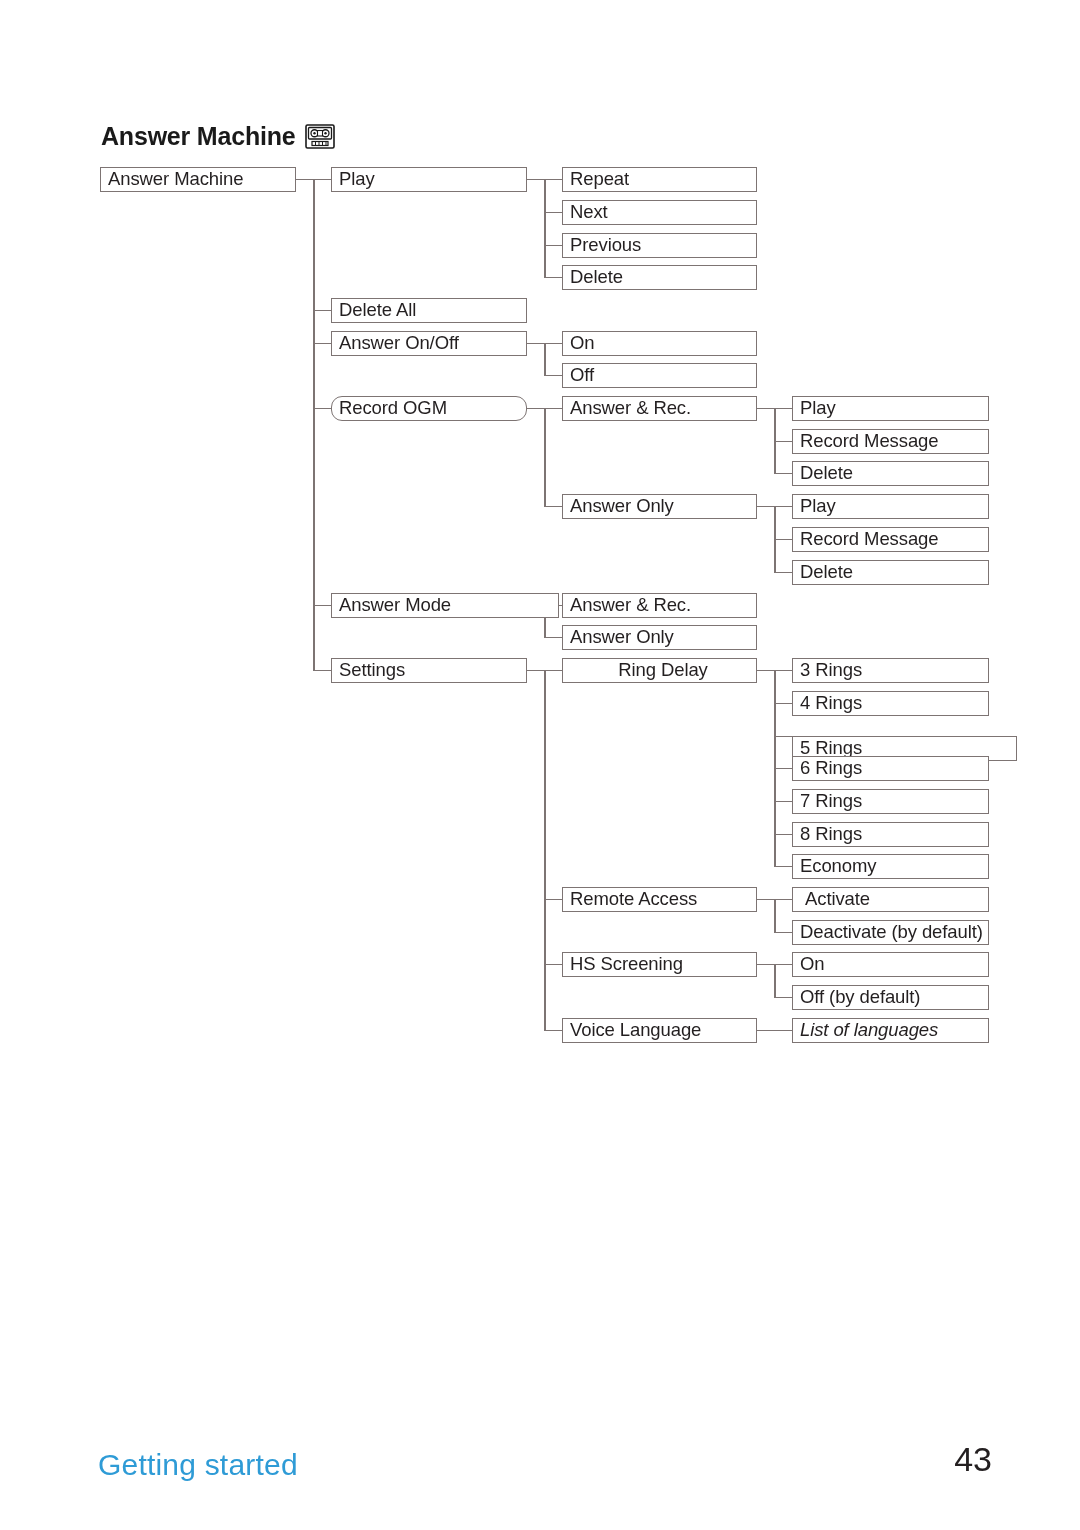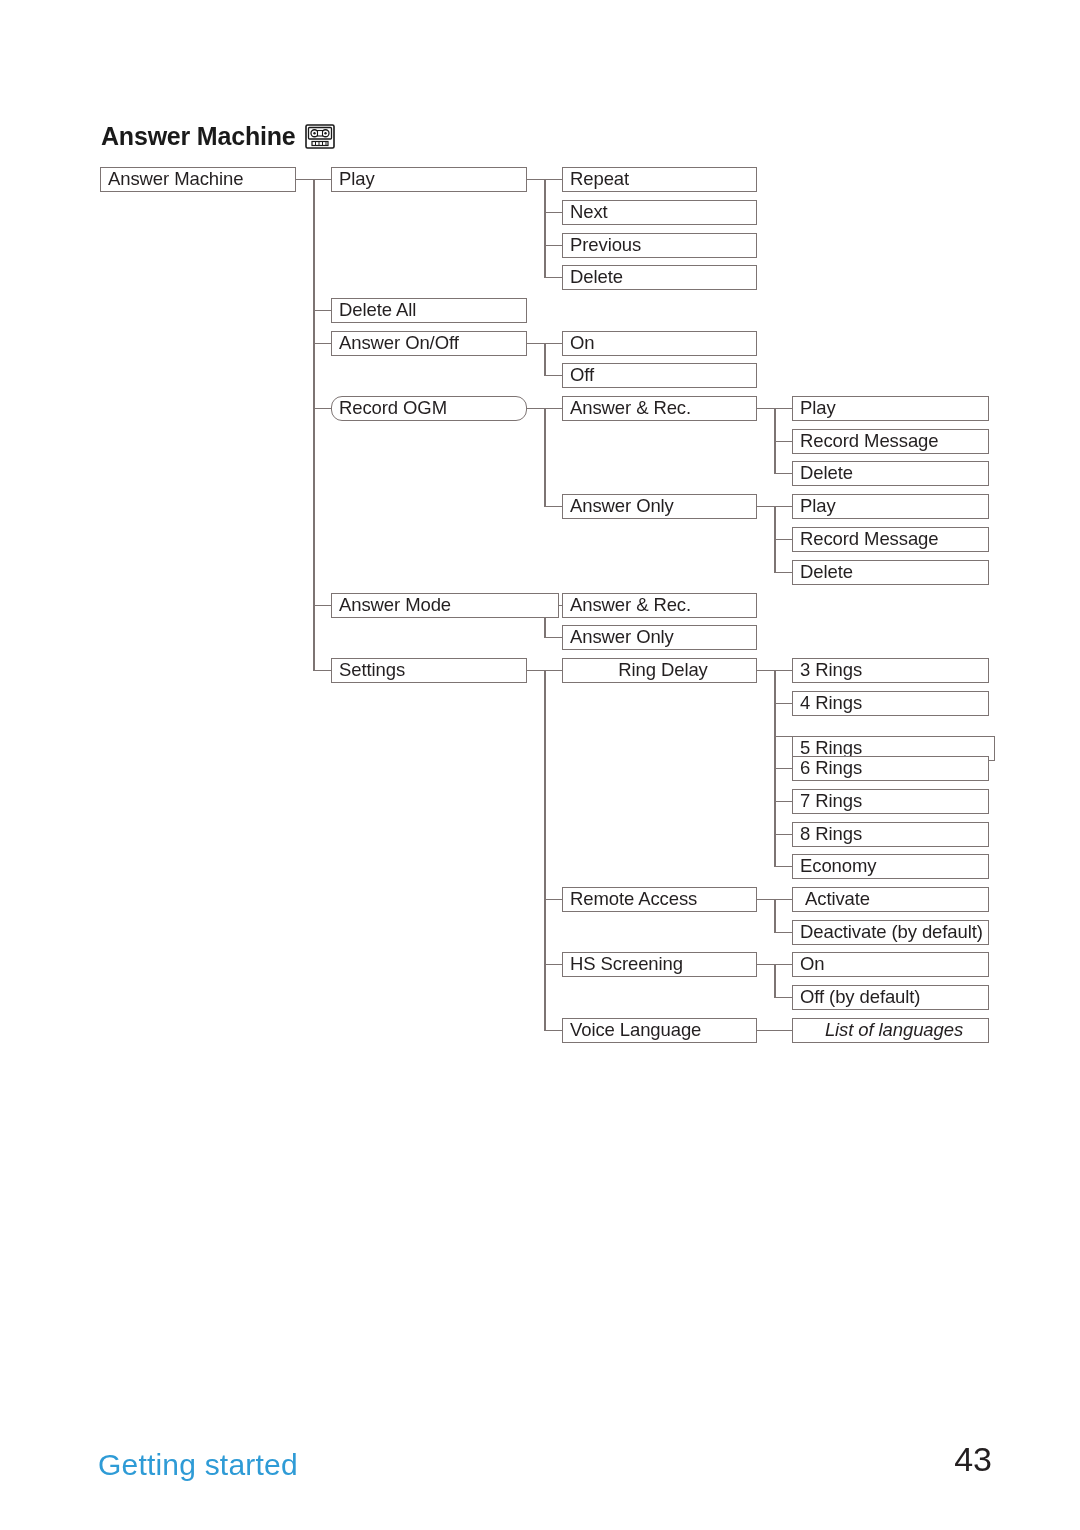--- a/index.html
+++ b/index.html
@@ -65,21 +65,20 @@
     line-height: 22px;
     padding-left: 7px;
     font-size: 18.5px;
     color: #231f20;
     white-space: nowrap;
     overflow: hidden;
     letter-spacing: -0.1px;
   }
   .node.italic {
     font-style: italic;
-    text-align: center;
   }
 
   
   #footer-section {
     position: absolute;
     left: 0;
     top: 1448px;
     width: 1080px;
     height: 60px;
   }
@@ -210,21 +209,21 @@
     <div class="node" style="left: 562px; top: 952px; width: 195px;">HS Screening</div>
     <div class="node" style="left: 562px; top: 1018px; width: 195px;">Voice Language</div>
     <div class="node" style="left: 792px; top: 396px; width: 197px;">Play</div>
     <div class="node" style="left: 792px; top: 429px; width: 197px;">Record Message</div>
     <div class="node" style="left: 792px; top: 461px; width: 197px;">Delete</div>
     <div class="node" style="left: 792px; top: 494px; width: 197px;">Play</div>
     <div class="node" style="left: 792px; top: 527px; width: 197px;">Record Message</div>
     <div class="node" style="left: 792px; top: 560px; width: 197px;">Delete</div>
     <div class="node" style="left: 792px; top: 658px; width: 197px;">3 Rings</div>
     <div class="node" style="left: 792px; top: 691px; width: 197px;">4 Rings</div>
-    <div class="node" style="left: 792px; top: 736px; width: 203px;">5 Rings</div>
+    <div class="node" style="left: 792px; top: 736px; width: 225px;">5 Rings</div>
     <div class="node" style="left: 792px; top: 756px; width: 197px;">6 Rings</div>
     <div class="node" style="left: 792px; top: 789px; width: 197px;">7 Rings</div>
     <div class="node" style="left: 792px; top: 822px; width: 197px;">8 Rings</div>
     <div class="node" style="left: 792px; top: 854px; width: 197px;">Economy</div>
     <div class="node" style="left: 792px; top: 887px; width: 197px; padding-left: 12px;">Activate</div>
     <div class="node" style="left: 792px; top: 920px; width: 197px;">Deactivate (by default)</div>
     <div class="node" style="left: 792px; top: 952px; width: 197px;">On</div>
     <div class="node" style="left: 792px; top: 985px; width: 197px;">Off (by default)</div>
     <div class="node italic" style="left: 792px; top: 1018px; width: 197px;">List of languages</div>
   </div>

